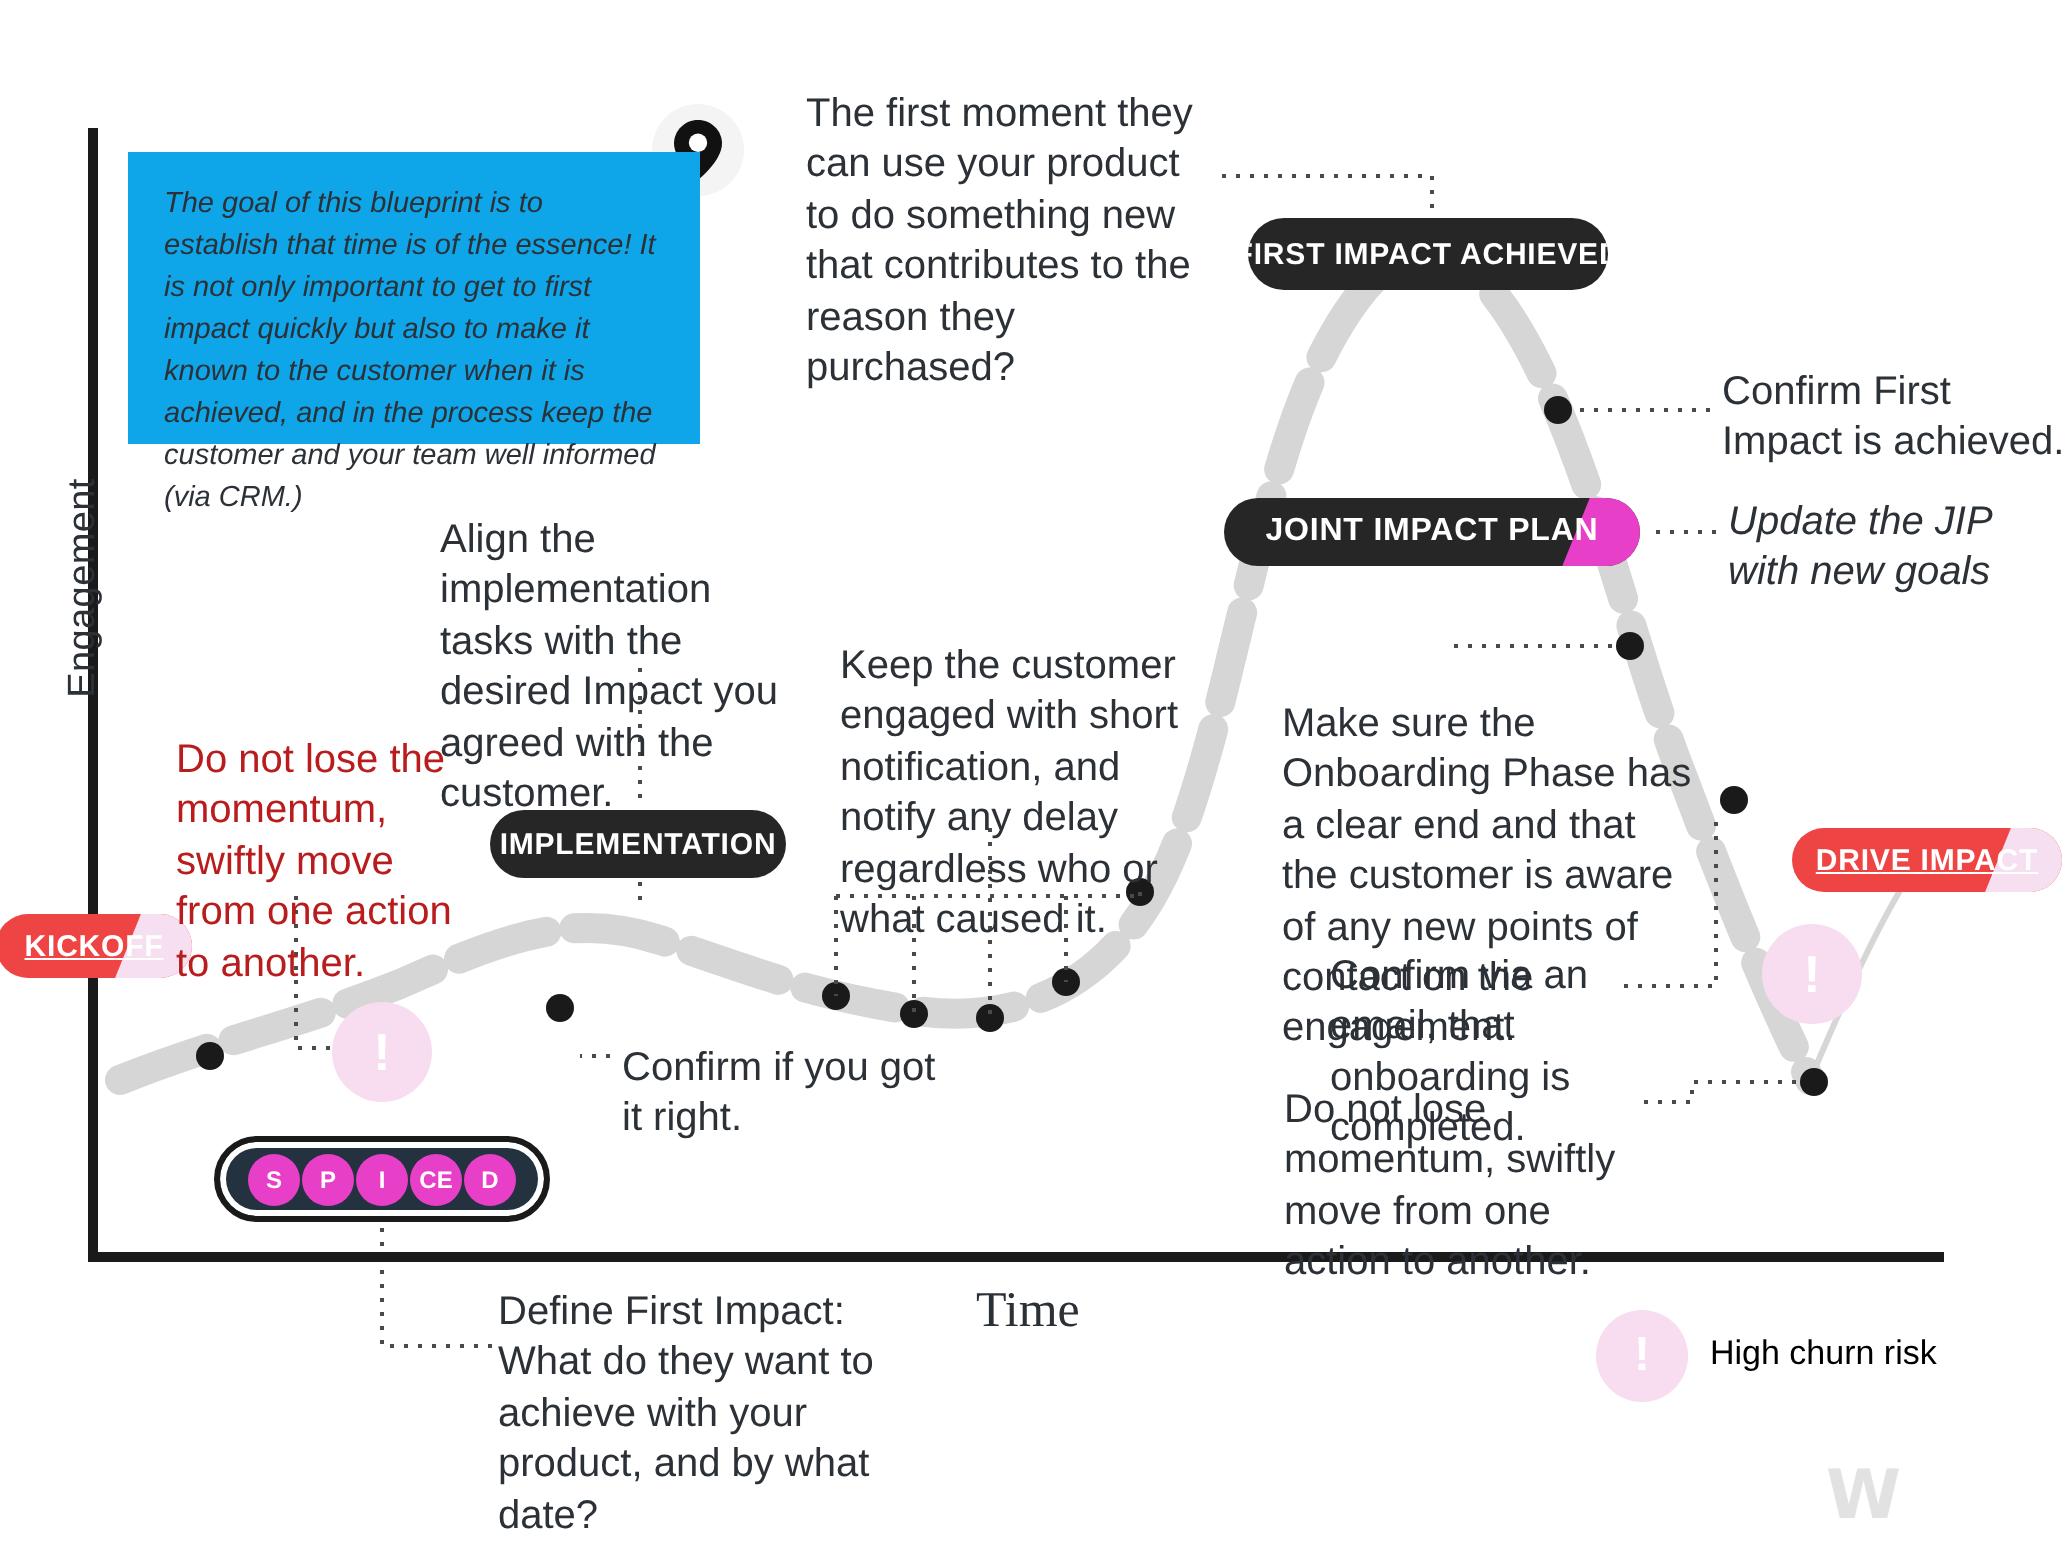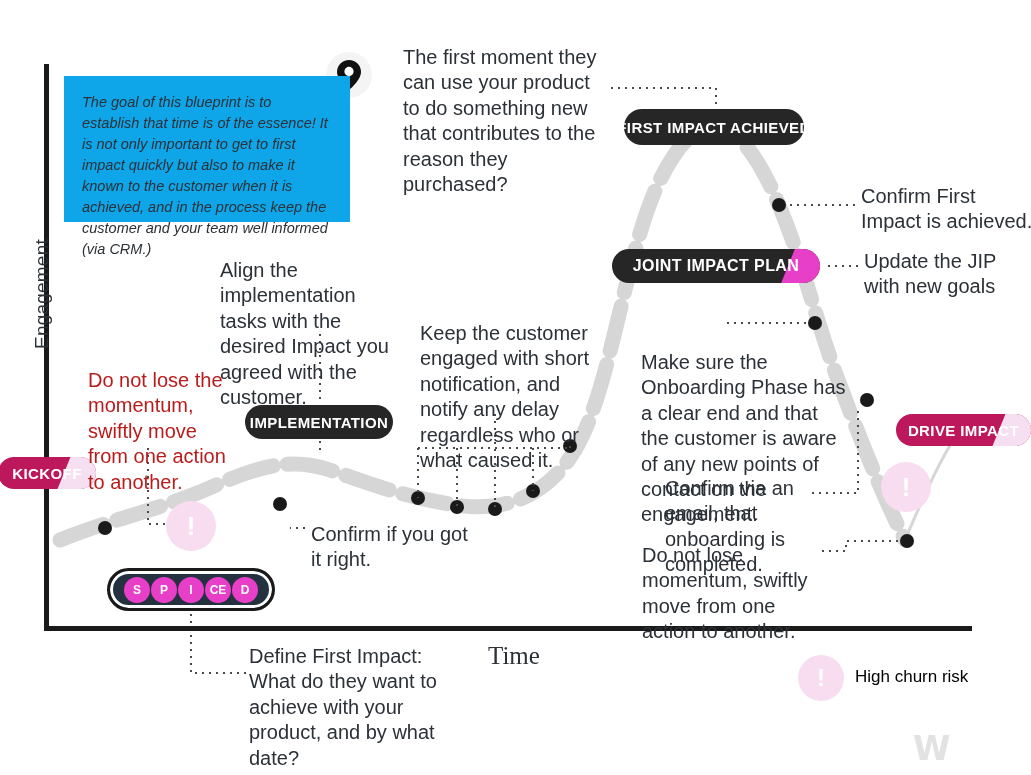--- a/index.html
+++ b/index.html
@@ -27,21 +27,21 @@
   
   #curve-svg{position:absolute;left:0;top:0;width:1031px;height:775px;}
 
   
   .pill{
     position:absolute;display:flex;align-items:center;justify-content:center;
     border-radius:999px;color:#ffffff;font-weight:bold;letter-spacing:.4px;
     white-space:nowrap;overflow:hidden;
   }
   .pill.dark{background:#262626;}
-  .pill.faded{background:#be185d;}
+  .pill.faded{background:#ef4444;text-decoration:underline;}
   .pill .corner{
     position:absolute;right:-10px;top:0;width:42px;height:100%;
     transform:skewX(-22deg);
   }
   .pill .corner.bright{background:#e83fc8;}
   .pill .corner.pale{background:#f6dff0;}
   .pill .lbl{position:relative;z-index:2;}
 
   #pill-first-impact{left:624px;top:109px;width:180px;height:36px;font-size:15px;}
   #pill-joint-impact{left:612px;top:249px;width:208px;height:34px;font-size:16px;}
@@ -86,21 +86,21 @@
     position:absolute;left:64px;top:76px;width:286px;height:146px;
     background:#0ea5e9;box-sizing:border-box;padding:16px 18px;
   }
   #goal-text{
     font-style:italic;font-size:14.5px;line-height:1.45;color:#2b3137;
   }
 
   
   .note{position:absolute;font-size:20px;line-height:1.27;color:#2b3137;}
   .note.faded{color:#b91c1c;}
-  .note.italic{}
+  .note.italic{font-style:italic;}
 
   #note-first-moment{left:403px;top:45px;width:205px;}
   #note-align{left:220px;top:258px;width:175px;}
   #note-keep-engaged{left:420px;top:321px;width:170px;}
   #note-do-not-lose-left{left:88px;top:368px;width:150px;}
   #note-confirm-got-it{left:311px;top:522px;width:160px;}
   #note-define-first-impact{left:249px;top:644px;width:200px;}
   #note-confirm-first-impact{left:861px;top:184px;width:175px;}
   #note-update-jip{left:864px;top:249px;width:150px;}
   #note-onboarding-end{left:641px;top:350px;width:205px;}

